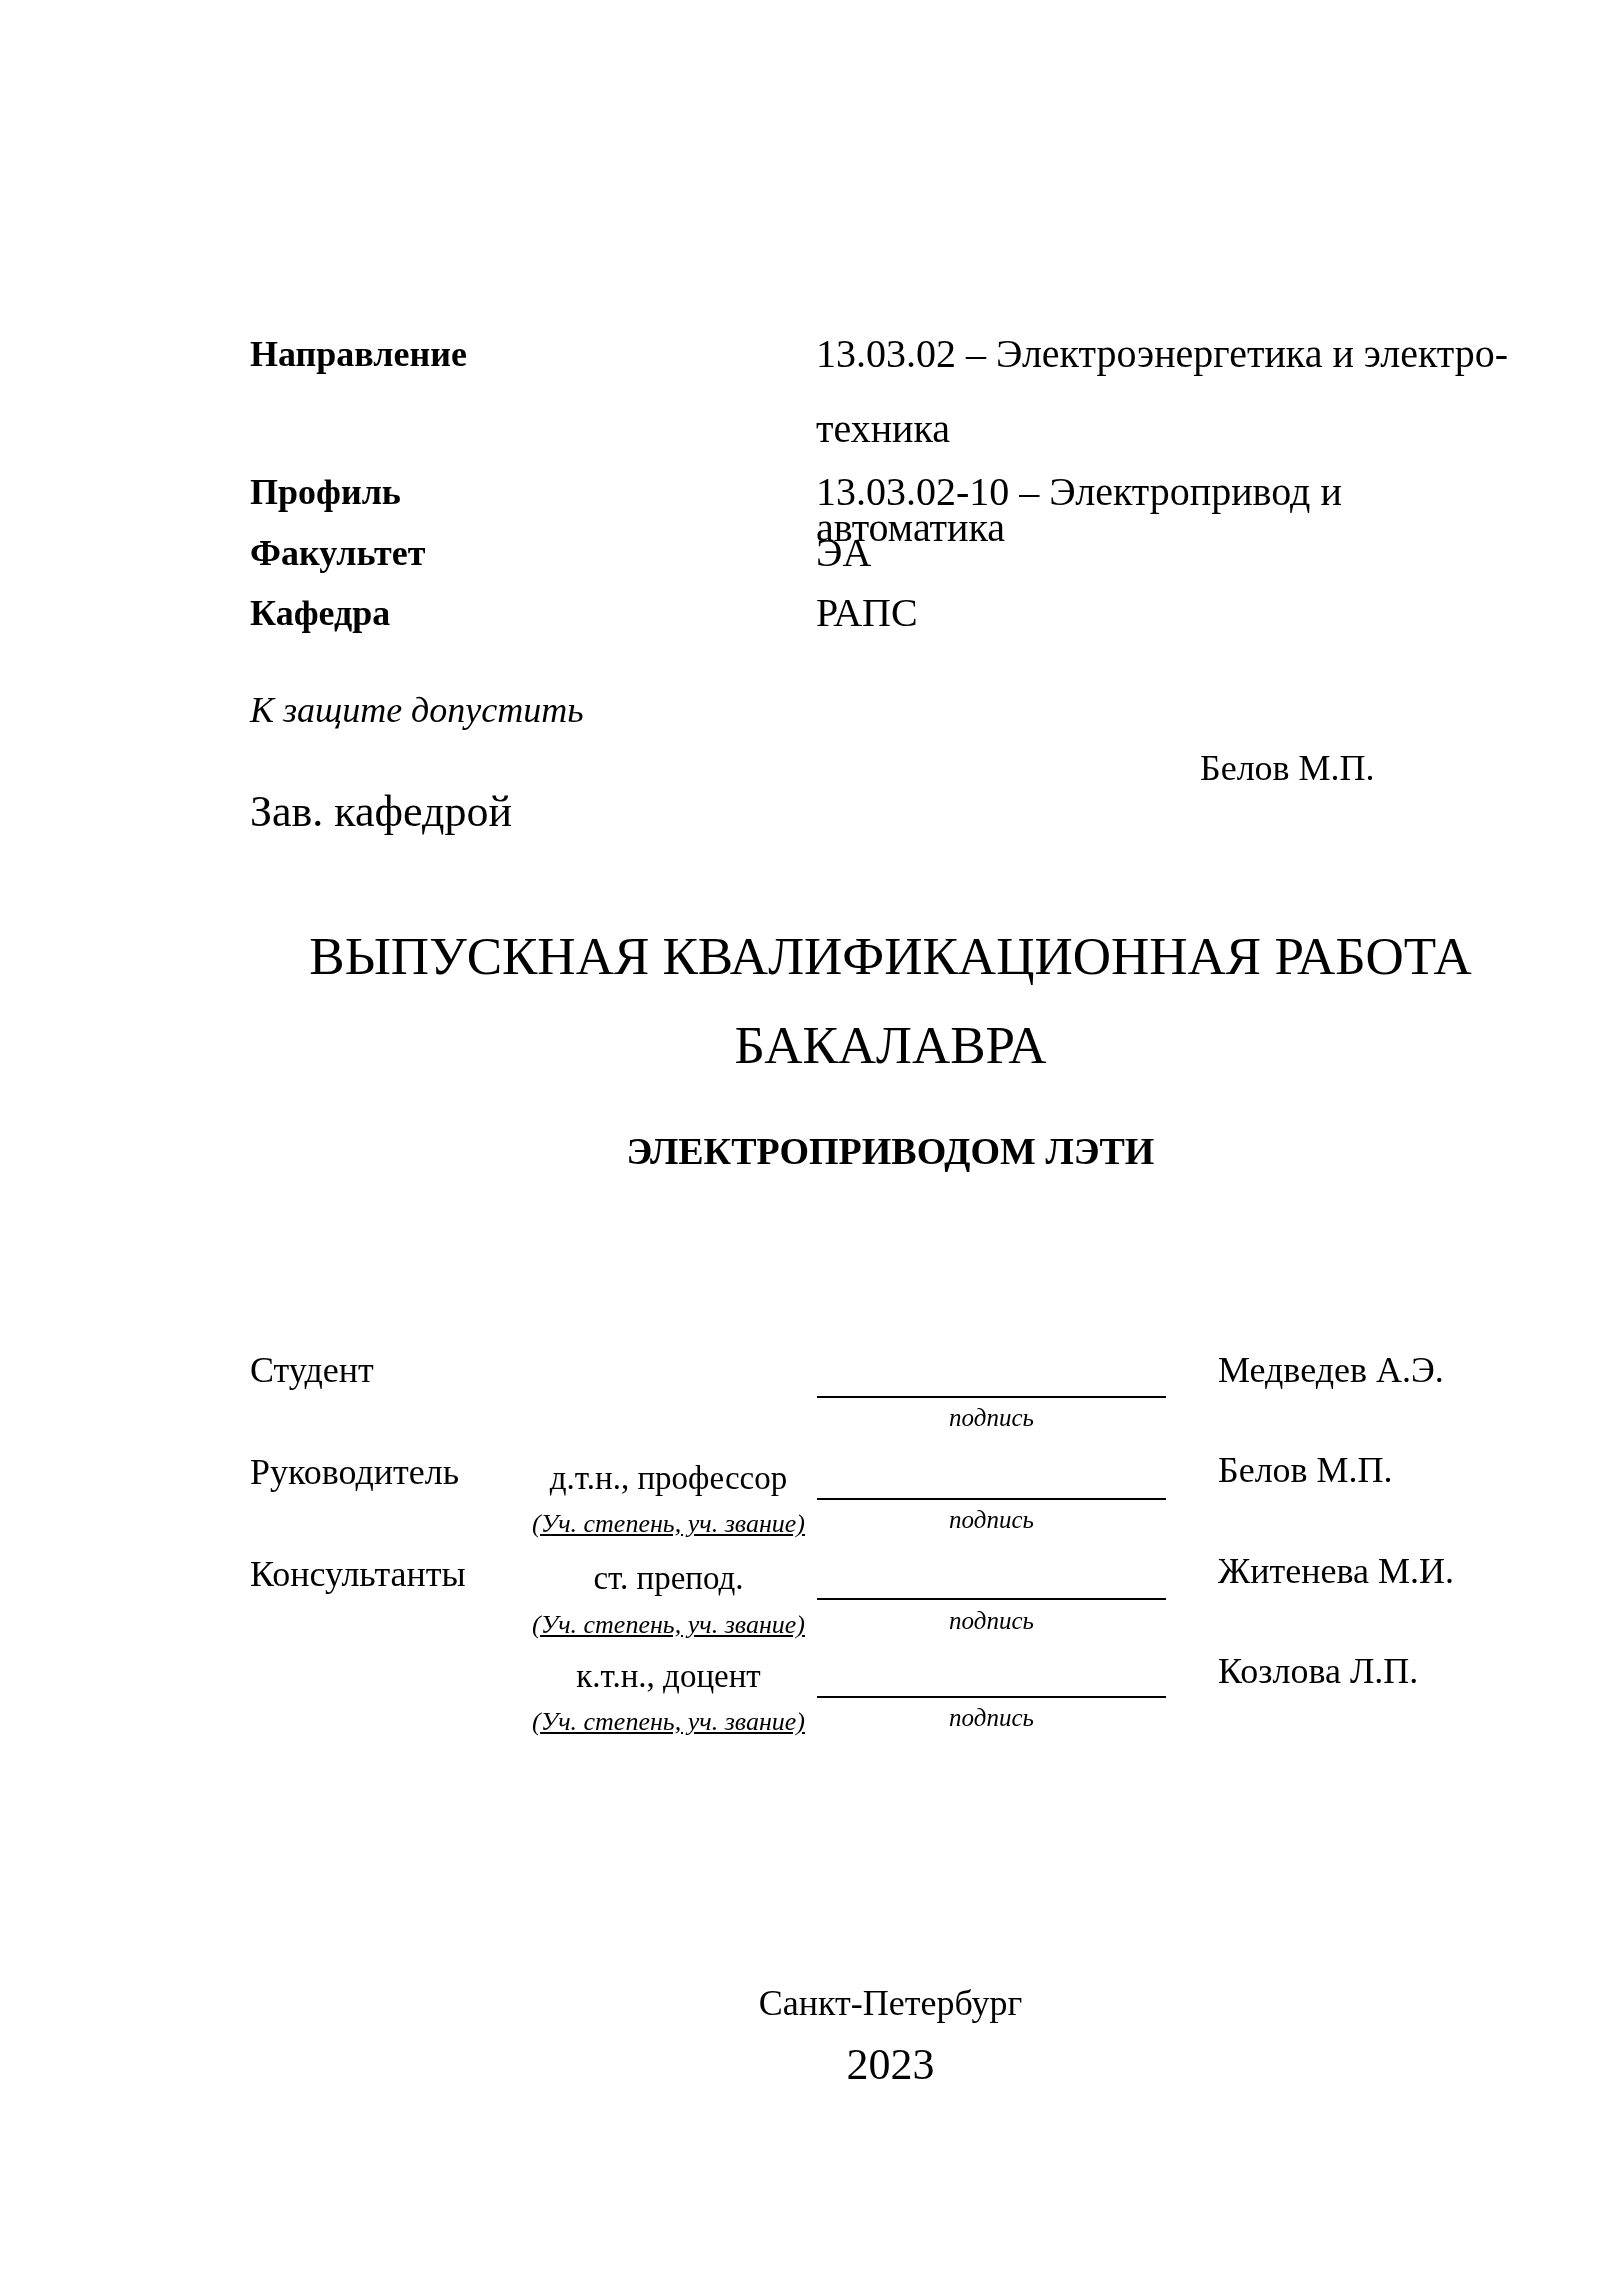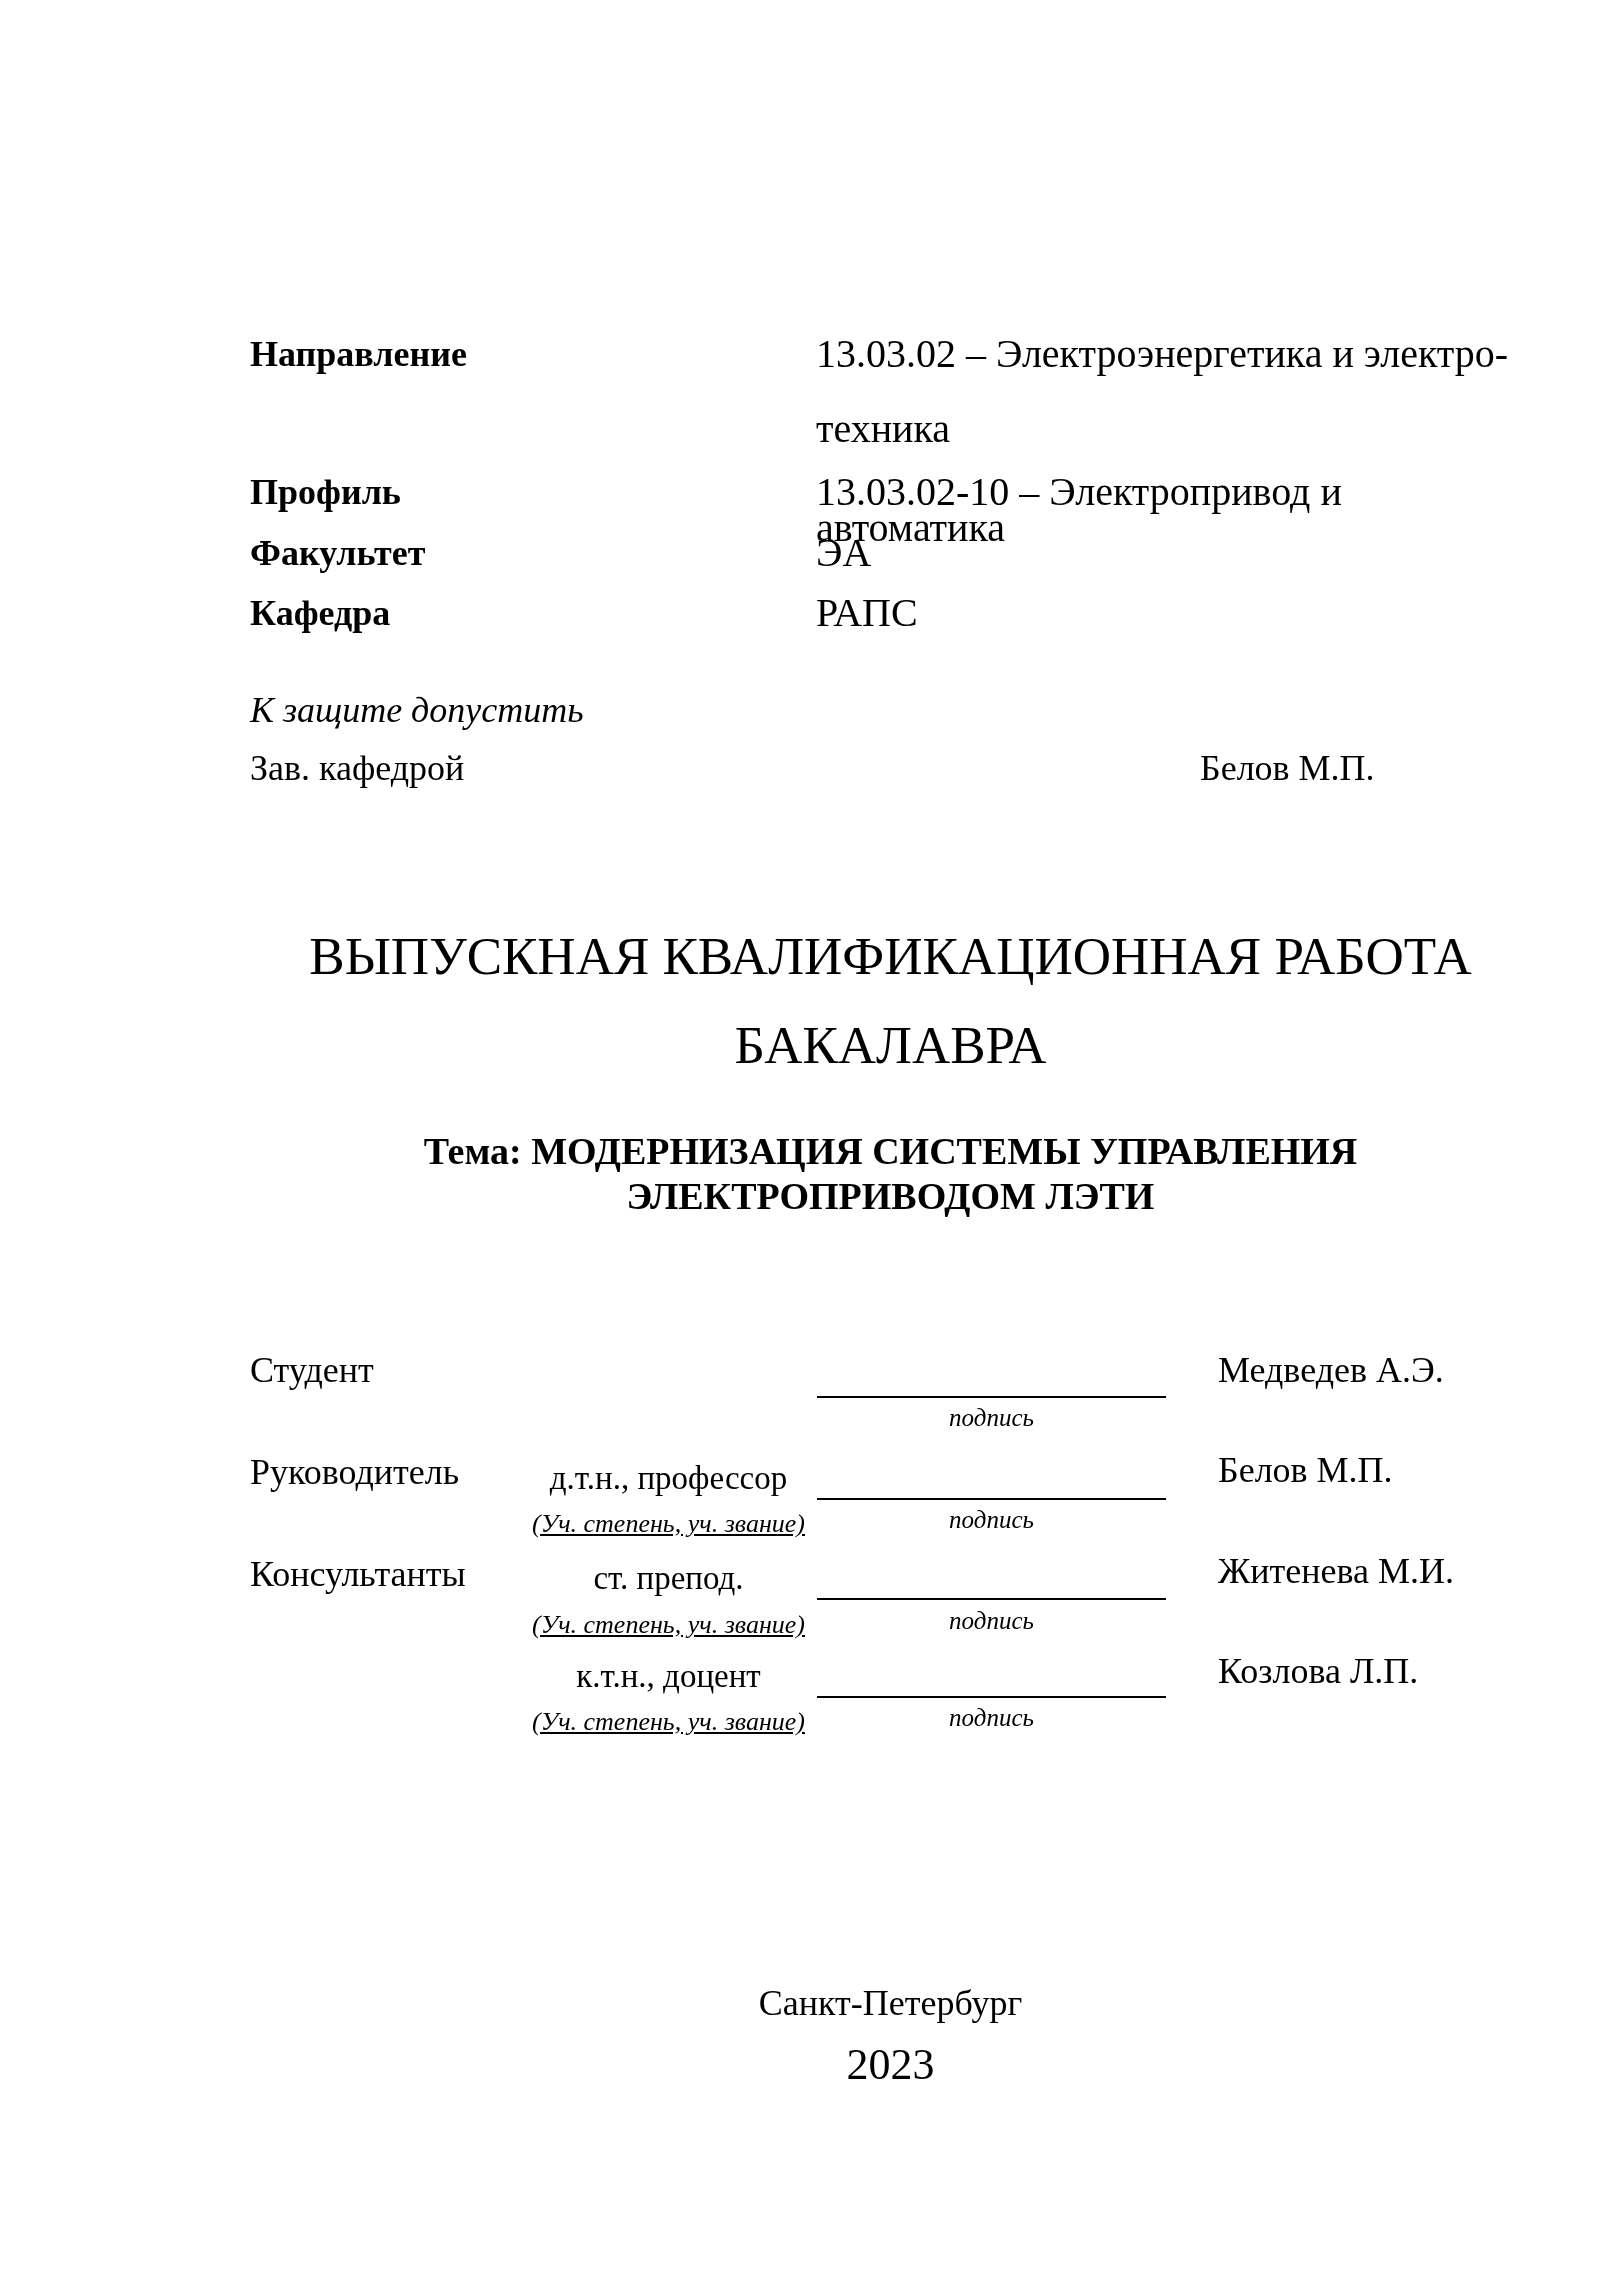--- a/index.html
+++ b/index.html
@@ -40,21 +40,21 @@
     line-height: 75px;
     white-space: pre-line;
   }
   .admission-note {
     left: 250px;
     top: 692px;
     font-size: 36px;
     font-style: italic;
     line-height: 36px;
   }
-  .admission-label { left: 250px; top: 750px; font-size: 36px; line-height: 36px; }
+  .admission-label { left: 250px; top: 794px; font-size: 44px; line-height: 36px; }
   .admission-name  { left: 1200px; top: 750px; font-size: 36px; line-height: 36px; }
   .main-title {
     top: 912px;
     font-size: 53px;
     font-weight: normal;
     line-height: 89px;
   }
   .topic-title {
     top: 1129px;
     font-size: 38px;
@@ -118,21 +118,20 @@
   <div class="abs admission-note">К защите допустить</div>
   <div class="abs admission-label">Зав. кафедрой</div>
   <div class="abs admission-name">Белов М.П.</div>
 
   <div class="abs centered main-title">
     <div>ВЫПУСКНАЯ КВАЛИФИКАЦИОННАЯ РАБОТА</div>
     <div>БАКАЛАВРА</div>
   </div>
 
   <div class="abs centered topic-title">
-    <div>Тема: МОДЕРНИЗАЦИЯ СИСТЕМЫ УПРАВЛЕНИЯ</div>
     <div>ЭЛЕКТРОПРИВОДОМ ЛЭТИ</div>
   </div>
 
   <div class="abs sig-role" style="top:1352px">Студент</div>
   <div class="abs sig-line" style="top:1396px"></div>
   <div class="abs sig-caption" style="top:1405px">подпись</div>
   <div class="abs sig-name" style="top:1352px">Медведев А.Э.</div>
 
   <div class="abs sig-role" style="top:1454px">Руководитель</div>
   <div class="abs sig-degree" style="top:1462px">д.т.н., профессор</div>

